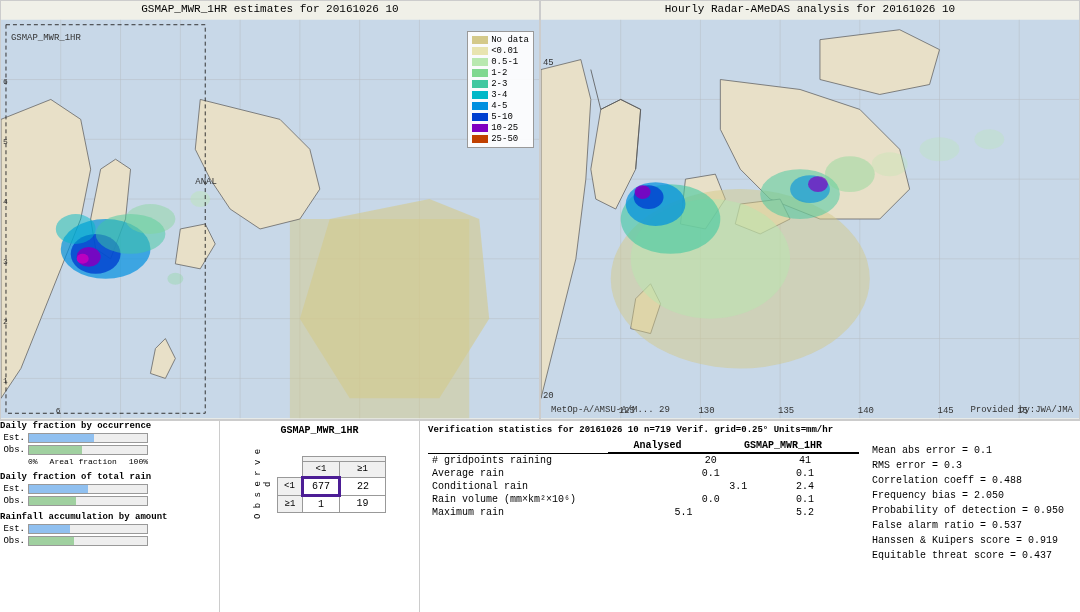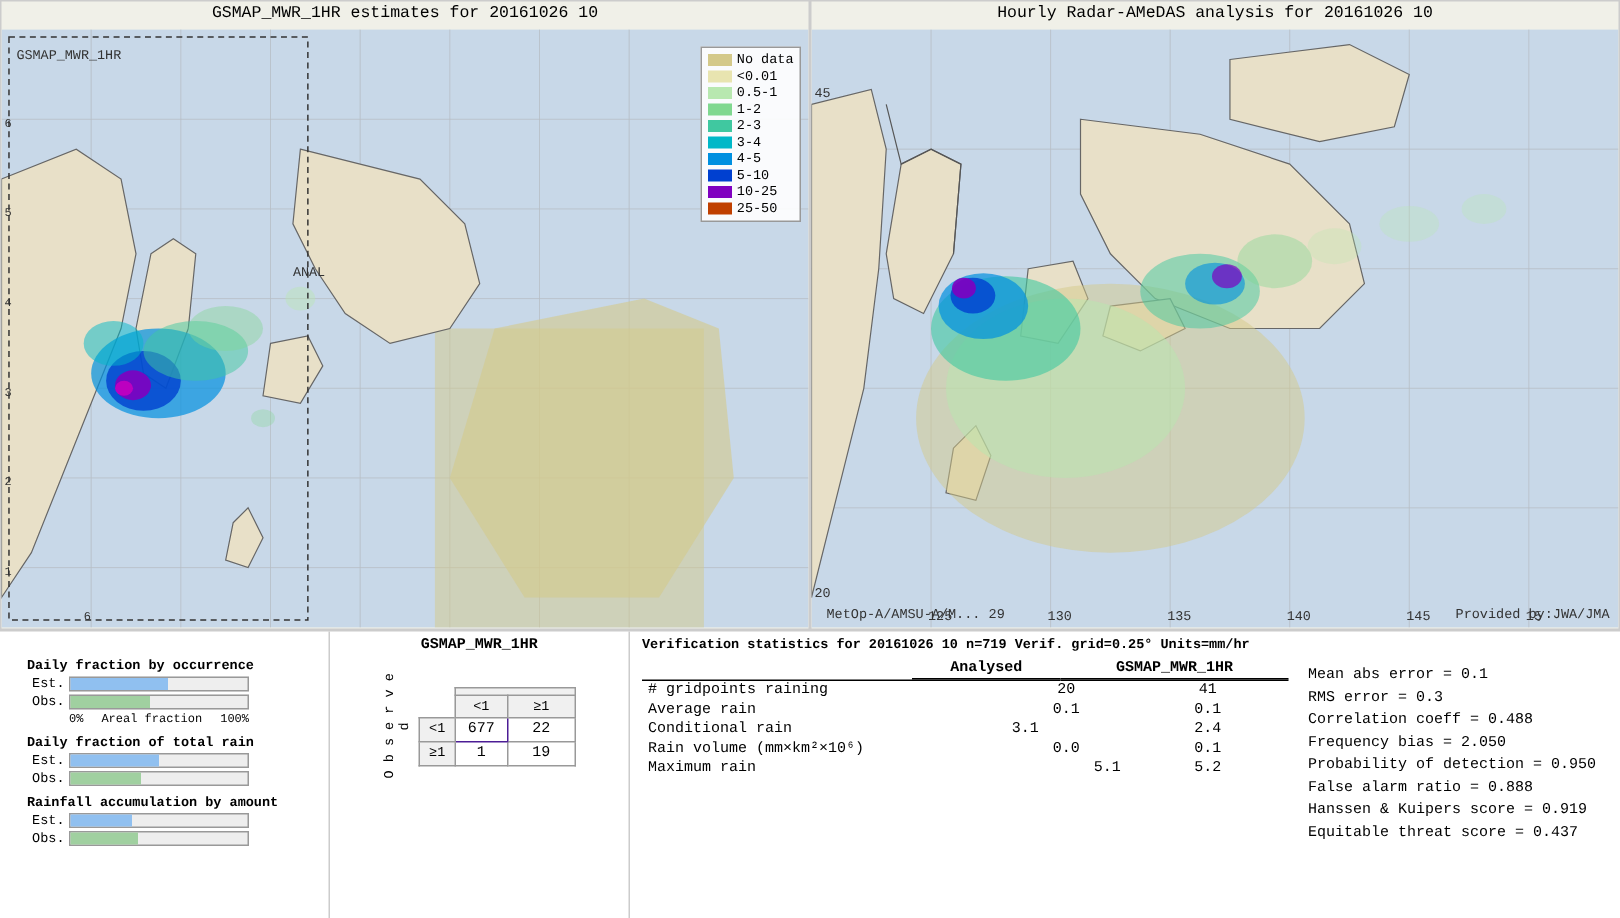--- a/index.html
+++ b/index.html
@@ -78,21 +78,21 @@
     }
     
     #bottom-row {
       display: flex;
       height: 192px;
       border-top: 1px solid #ccc;
     }
     #stats-left {
       width: 220px;
       border-right: 1px solid #ccc;
-      padding: 18px;
+      padding: 0;
       font-size: 9px;
     }
     #stats-middle {
       width: 200px;
       border-right: 1px solid #ccc;
       padding: 4px;
     }
     #stats-right {
       flex: 1;
       padding: 4px 8px;
@@ -474,21 +474,21 @@
               <td style="border:none; background:transparent;"></td>
               <td class="col-header" colspan="2" style="border:1px solid #999; background:#f0f0f0; font-size:9px;"></td>
             </tr>
             <tr>
               <td style="border:none;"></td>
               <td style="border:1px solid #999; background:#f0f0f0; font-size:9px; padding:2px 6px;">&lt;1</td>
               <td style="border:1px solid #999; background:#f0f0f0; font-size:9px; padding:2px 6px;">≥1</td>
             </tr>
             <tr>
               <td style="border:1px solid #999; background:#f0f0f0; font-size:9px; padding:2px 6px;">&lt;1</td>
-              <td style="border:1px solid #4c1d95; padding:2px 8px;">677</td>
+              <td style="border:3px solid #4c1d95; padding:2px 8px;">677</td>
               <td style="border:1px solid #999; padding:2px 16px;">22</td>
             </tr>
             <tr>
               <td style="border:1px solid #999; background:#f0f0f0; font-size:9px; padding:2px 6px;">≥1</td>
               <td style="border:1px solid #999; padding:2px 8px;">1</td>
               <td style="border:1px solid #999; padding:2px 8px;">19</td>
             </tr>
           </tbody>
             </table>
         </div>
@@ -520,43 +520,43 @@
               <td style="text-align:center; width:60px;">20</td>
               <td style="text-align:center; width:80px;">41</td>
             </tr>
             <tr>
               <td>Average rain</td>
               <td style="text-align:center;">0.1</td>
               <td style="text-align:center;">0.1</td>
             </tr>
             <tr>
               <td>Conditional rain</td>
-              <td style="text-align:left;">3.1</td>
+              <td style="text-align:right;">3.1</td>
               <td style="text-align:center;">2.4</td>
             </tr>
             <tr>
               <td>Rain volume (mm×km²×10⁶)</td>
               <td style="text-align:center;">0.0</td>
               <td style="text-align:center;">0.1</td>
             </tr>
             <tr>
               <td>Maximum rain</td>
-              <td style="text-align:right;">5.1</td>
+              <td style="text-align:left;">5.1</td>
               <td style="text-align:center;">5.2</td>
             </tr>
           </tbody>
             </table>
         </div>
 
         <div class="scores-section" style="min-width:200px; margin-left:13px;">
           <div>Mean abs error = 0.1</div>
           <div>RMS error = 0.3</div>
           <div>Correlation coeff = 0.488</div>
           <div>Frequency bias = 2.050</div>
           <div>Probability of detection = 0.950</div>
-          <div>False alarm ratio = 0.888</div>
+          <div>False alarm ratio = 0.537</div>
           <div>Hanssen &amp; Kuipers score = 0.919</div>
           <div>Equitable threat score = 0.437</div>
         </div>
       </div>
     </div>
   </div>
 </div>
 
 </body></html>

